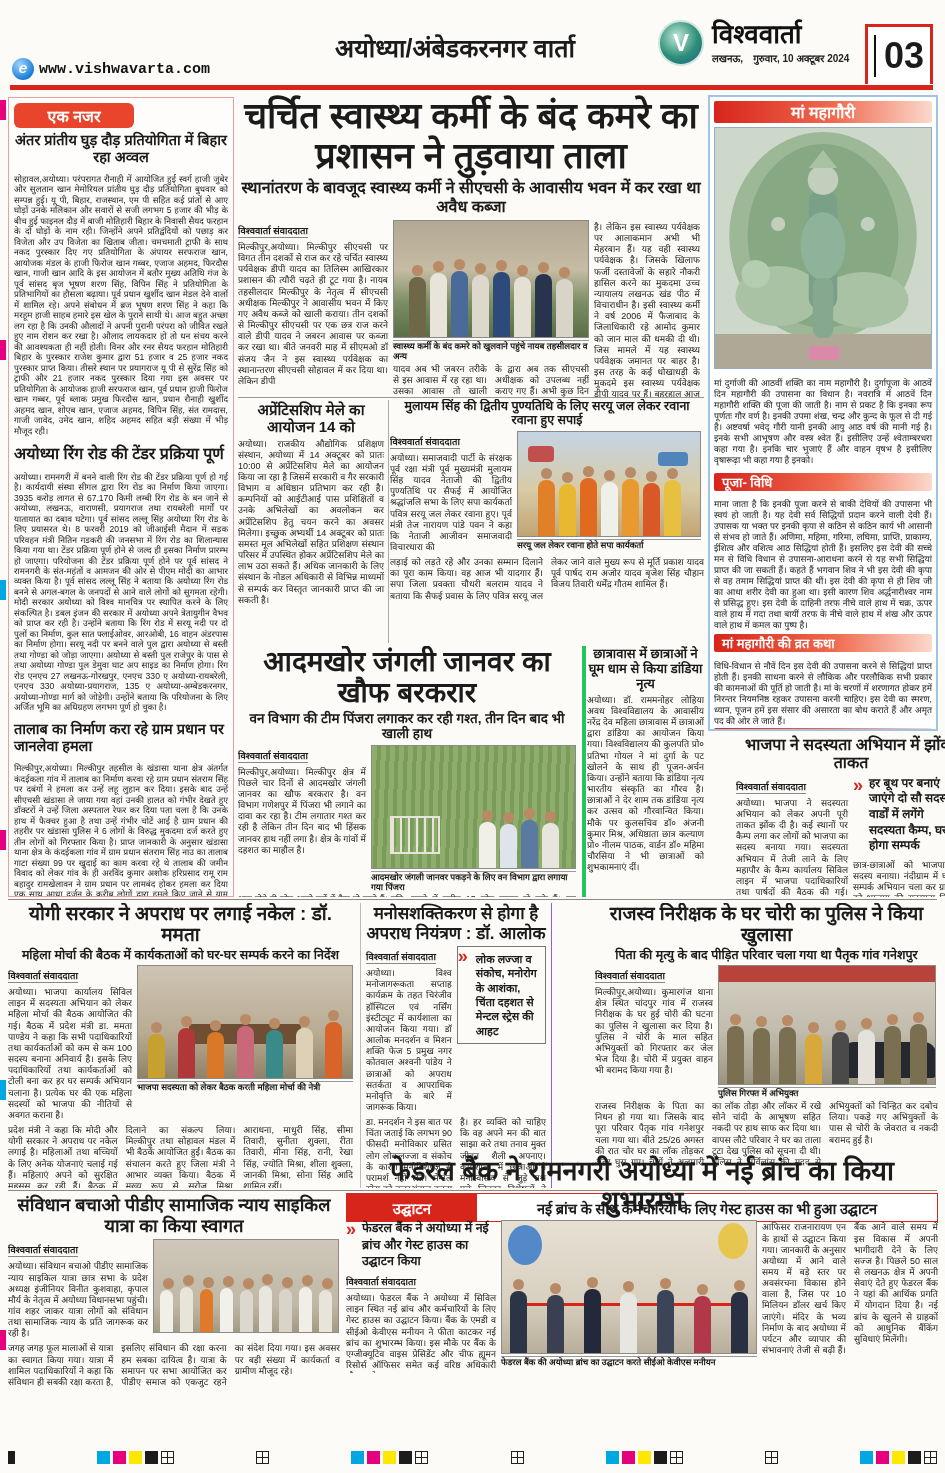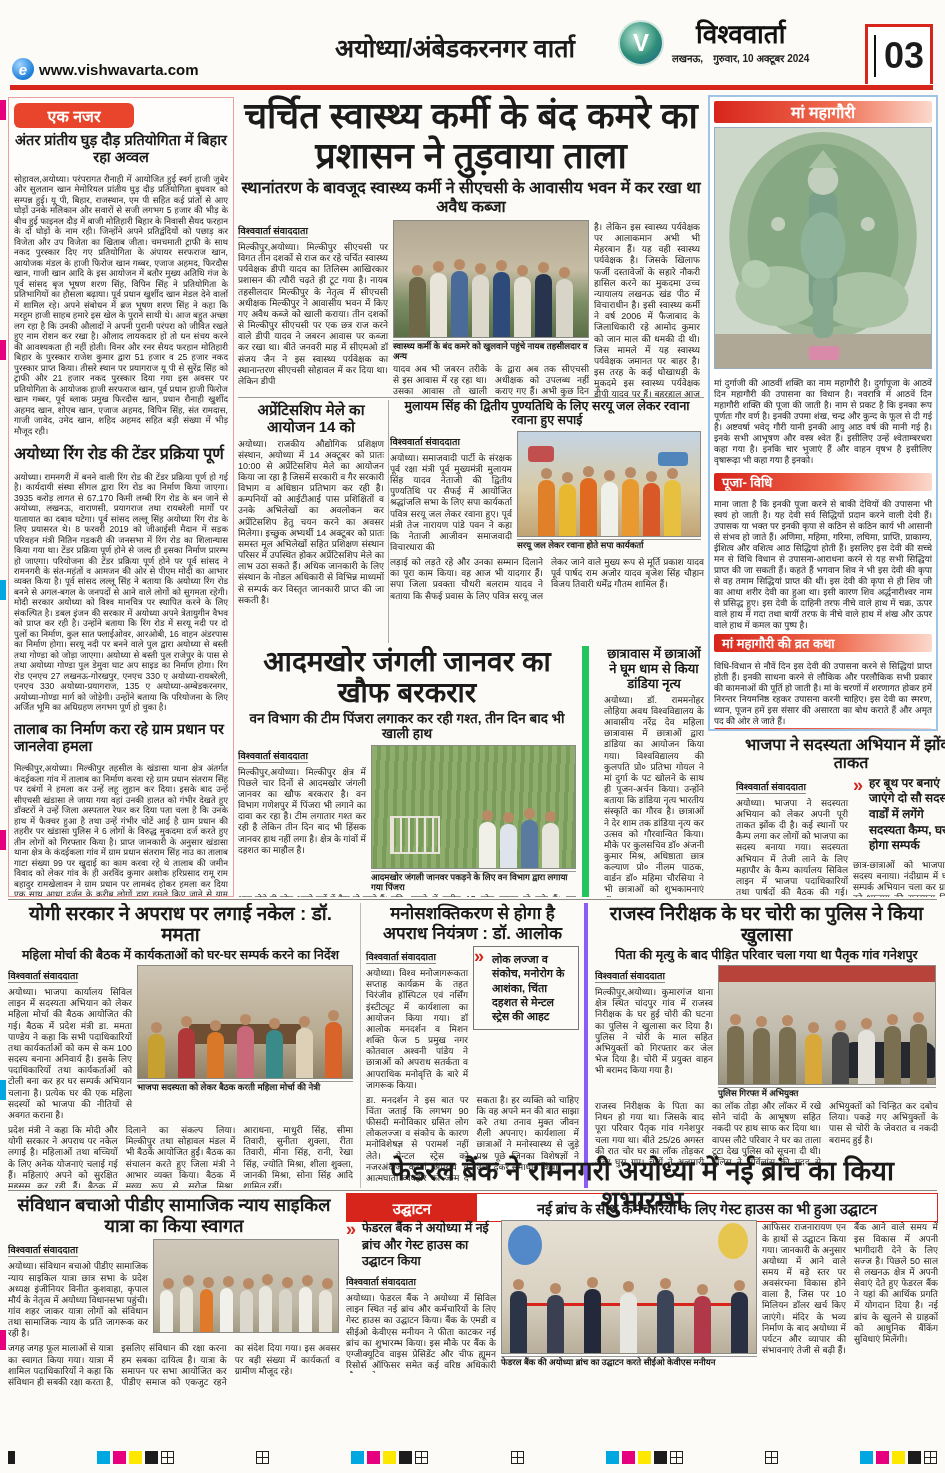--- a/index.html
+++ b/index.html
@@ -1,27 +1,27 @@
 <!DOCTYPE html>
 <html><head>
 <meta charset="utf-8">
 <style>
   html,body{margin:0;padding:0;background:#e8e6e0;}
   .page{position:relative;width:945px;height:1473px;margin:0 auto;background:#fcfbf7;
         font-family:"Liberation Sans","DejaVu Sans",sans-serif;color:#1b1b1b;overflow:hidden;}
   .abs{position:absolute;overflow:hidden;}
   
   .masthead{top:14px;left:10px;right:12px;height:70px;}
-  .site{position:absolute;left:2px;bottom:4px;display:flex;align-items:center;gap:5px;}
+  .site{position:absolute;left:2px;bottom:4px;display:flex;align-items:center;gap:5px;font-family:Liberation Mono, monospace;}
   .globe{width:22px;height:22px;border-radius:50%;background:radial-gradient(circle at 35% 30%,#9fd4ff,#1d7ed8 70%);
          color:#fff;font-weight:bold;font-size:15px;display:flex;align-items:center;justify-content:center;}
   .globe::before{content:"e";font-style:italic;}
   .siteurl{font-weight:bold;font-size:15px;color:#111;}
   .secttitle{position:absolute;left:230px;width:430px;top:16px;text-align:center;font-size:25px;font-weight:bold;}
-  .logo{position:absolute;left:608px;top:6px;display:flex;gap:8px;align-items:center;text-align:center;}
+  .logo{position:absolute;left:648px;top:6px;display:flex;gap:8px;align-items:center;}
   .vcirc{width:42px;height:42px;border-radius:50%;background:radial-gradient(circle at 40% 35%,#bfe8d8,#2e8f78 55%,#1c5d8c);
          color:#fff;font-size:24px;font-weight:bold;display:flex;align-items:center;justify-content:center;border:2px solid #cfe4da;}
   .vcirc::before{content:"V";}
   .papername{font-size:26px;font-weight:bold;color:#111;line-height:1;}
   .edition{font-size:10px;font-weight:bold;color:#222;margin-top:4px;display:flex;gap:10px;}
   .pagenoframe{position:absolute;right:0;top:10px;width:62px;height:58px;border:3px solid #d8251c;border-bottom:none;
                display:flex;align-items:center;justify-content:center;background:#fff;}
   .pageno{font-size:36px;font-weight:bold;border-left:2px solid #111;padding-left:8px;}
   .redline{top:85px;left:10px;right:12px;height:5px;background:#d8251c;}
   
@@ -197,21 +197,21 @@
             <span class="pp" style="background:#5a7aa0;height:48px"></span>
             <span class="pp" style="background:#e8e6dc;height:45px"></span>
           </div>
         </div>
         <div class="cap">आदमखोर जंगली जानवर पकड़ने के लिए वन विभाग द्वारा लगाया गया पिंजरा</div>
       </div>
     </div>
     <p class="body cols2">शाम होते ही लोग अपने घरों में कैद हो जाते हैं। यदि जरूरी काम से बाहर निकलना भी पड़ा तो अकेले कतई नहीं निकल रहे हैं। सोमवार की रात हिंसक जानवर ने आदिलपुर, उरुवा वैश्य, रामगंज, नंदोलिया, छावनभदेपुर, जमोलिया, भिखु का पुरवा एवं लाला का पुरवा में धावा बोला। हिंसक जानवर के हमले में करीब 15 लोग घायल हो चुके हैं। वन विभाग की टीम पिंजरा लगाकर गश्त कर रही है। ग्रामीण रतजगा करने को मजबूर हैं। लोगों ने वन विभाग से हिंसक जानवर को शीघ्र पकड़ने की मांग की है।</p>
   </section>
 
-  <section class="abs" style="left:582px;top:646px;width:122px;height:251px;border-left:7px solid #22c55e;padding-left:15px;box-sizing:border-box;">
+  <section class="abs" style="left:582px;top:646px;width:122px;height:251px;border-left:4px solid #22c55e;padding-left:1px;box-sizing:border-box;">
     <h3 class="h-sm" style="font-size:13px">छात्रावास में छात्राओं ने घूम धाम से किया डांडिया नृत्य</h3>
     <p class="body">अयोध्या। डॉ. राममनोहर लोहिया अवध विश्वविद्यालय के आवासीय नरेंद्र देव महिला छात्रावास में छात्राओं द्वारा डांडिया का आयोजन किया गया। विश्वविद्यालय की कुलपति प्रो० प्रतिभा गोयल ने मां दुर्गा के पट खोलने के साथ ही पूजन-अर्चन किया। उन्होंने बताया कि डांडिया नृत्य भारतीय संस्कृति का गौरव है। छात्राओं ने देर शाम तक डांडिया नृत्य कर उत्सव को गौरवान्वित किया। मौके पर कुलसचिव डॉ० अंजनी कुमार मिश्र, अधिष्ठाता छात्र कल्याण प्रो० नीलम पाठक, वार्डन डॉ० महिमा चौरसिया ने भी छात्राओं को शुभकामनाएं दीं।</p>
   </section>
 
   <section class="abs mahagauri">
     <div class="redbar">मां महागौरी</div>
     <div class="photo" style="height:240px;border:1px solid #9ab;">
       <svg width="100%" height="100%" viewBox="0 0 212 240" preserveAspectRatio="none">
         <rect x="0" y="0" width="212" height="240" fill="#cdd8ca"></rect>
         <ellipse cx="106" cy="108" rx="92" ry="104" fill="#9db896"></ellipse>
@@ -275,21 +275,21 @@
             <span class="pp" style="background:#ddd0b8;height:50px"></span>
             <span class="pp" style="background:#d8642a;height:56px"></span>
           </div>
         </div>
         <div class="cap">भाजपा सदस्यता को लेकर बैठक करती महिला मोर्चा की नेत्री</div>
       </div>
     </div>
     <p class="body cols3">प्रदेश मंत्री ने कहा कि मोदी और योगी सरकार ने अपराध पर नकेल लगाई है। महिलाओं तथा बच्चियों के लिए अनेक योजनाएं चलाई गई हैं। महिलाएं अपने को सुरक्षित महसूस कर रही हैं। बैठक में महिला मोर्चा की पदाधिकारियों ने घर-घर सम्पर्क कर सदस्यता दिलाने का संकल्प लिया। मिल्कीपुर तथा सोहावल मंडल में भी बैठकें आयोजित हुईं। बैठक का संचालन करते हुए जिला मंत्री ने आभार व्यक्त किया। बैठक में मुख्य रूप से सरोज मिश्रा, महारानी मातमदेई प्रमिला शुक्ला, लक्ष्मी सिंह, स्वयंसिद्धा शुक्ला, आराधना, माधुरी सिंह, सीमा तिवारी, सुनीता शुक्ला, रीता तिवारी, मीना सिंह, रानी, रेखा सिंह, ज्योति मिश्रा, शीला शुक्ला, जानकी मिश्रा, सोना सिंह आदि शामिल रहीं।</p>
   </section>
 
-  <section class="abs" style="left:360px;top:903px;width:228px;height:285px;border-left:1px solid #bbb;border-right:4px solid #8b5cf6;padding:0 5px;box-sizing:border-box;">
+  <section class="abs" style="left:360px;top:903px;width:192px;height:285px;border-left:1px solid #bbb;border-right:1px solid #8b5cf6;padding:0 5px;box-sizing:border-box;">
     <h2 class="h-sm" style="font-size:17px">मनोसशक्तिकरण से होगा है अपराध नियंत्रण : डॉ. आलोक</h2>
     <div class="row">
       <div style="width:104px">
         <span class="byline">विश्ववार्ता संवाददाता</span>
         <p class="body">अयोध्या। विश्व मनोजागरूकता सप्ताह कार्यक्रम के तहत चिरंजीव हॉस्पिटल एवं नर्सिंग इंस्टीट्यूट में कार्यशाला का आयोजन किया गया। डॉ आलोक मनदर्शन व मिशन शक्ति फेज 5 प्रमुख नगर कोतवाल अश्वनी पांडेय ने छात्राओं को अपराध सतर्कता व आपराधिक मनोवृत्ति के बारे में जागरूक किया।</p>
       </div>
       <div style="width:108px">
         <div class="quote" style="border:1px solid #777;padding:5px 4px 5px 18px;font-size:11px;">लोक लज्जा व संकोच, मनोरोग के आशंका, चिंता दहशत से मेन्टल स्ट्रेस की आहट</div>
       </div>
     </div>

